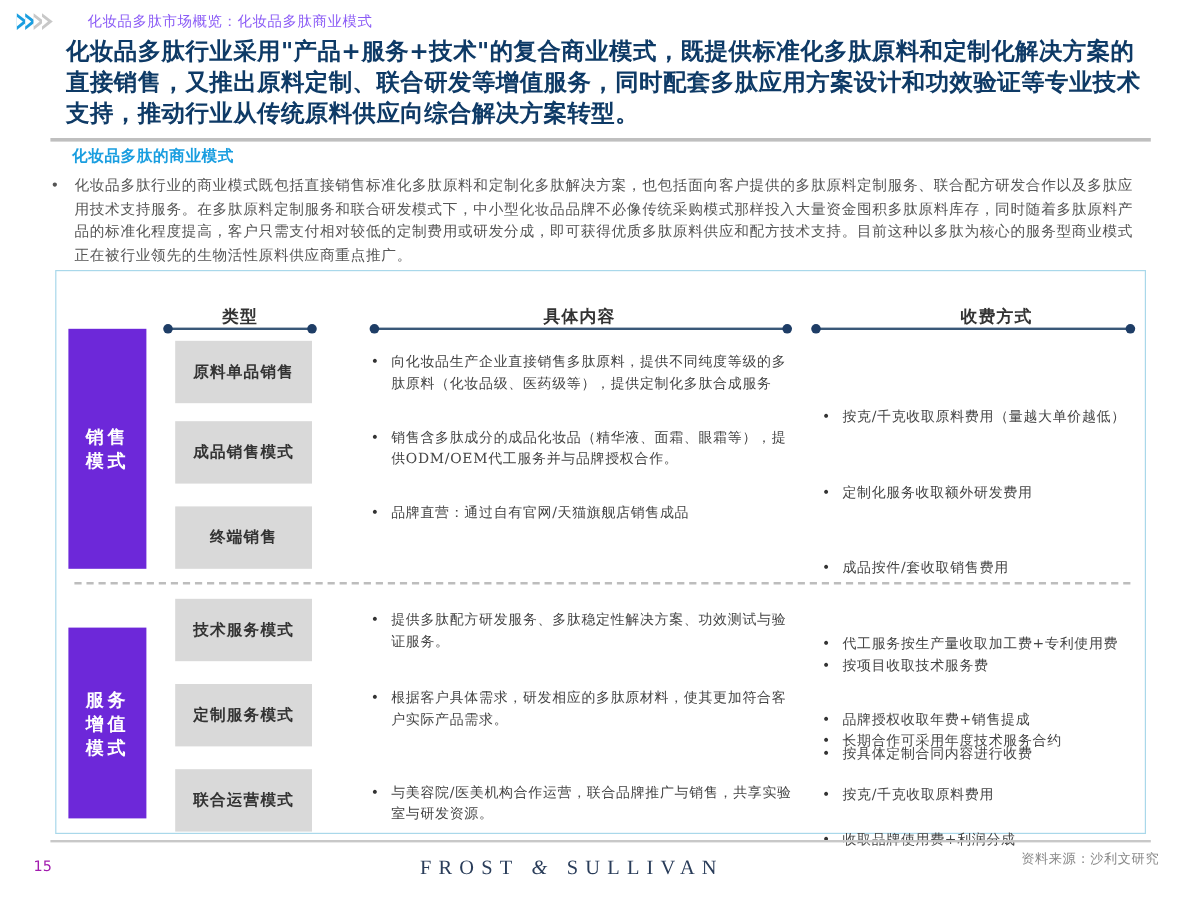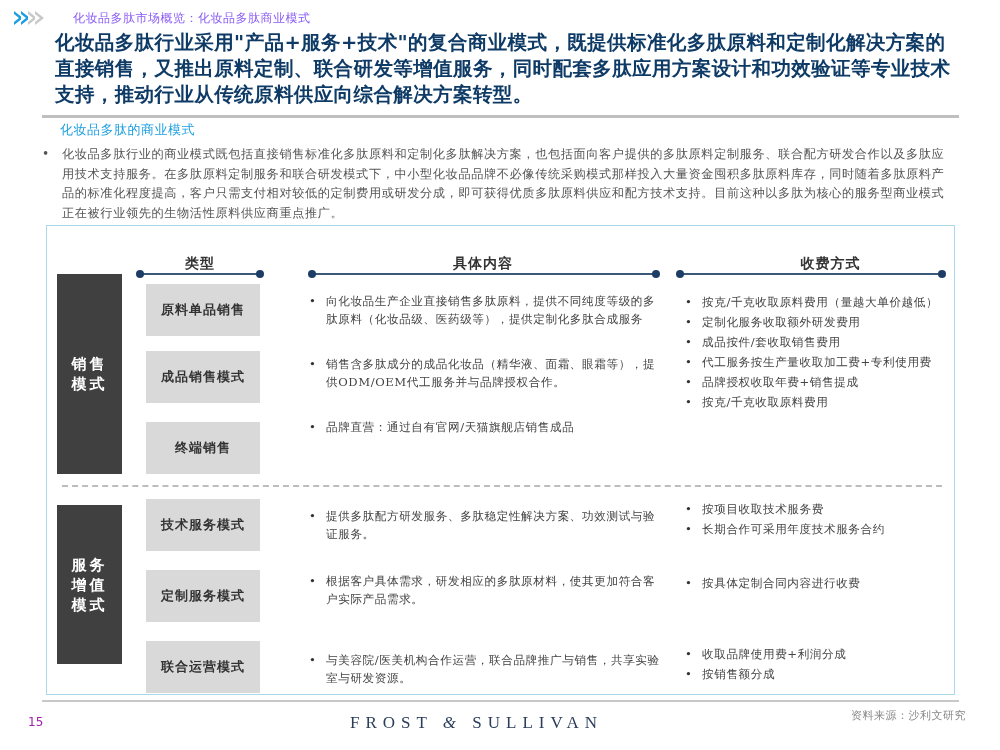--- a/index.html
+++ b/index.html
@@ -11,44 +11,44 @@
   .chev { display: flex; align-items: center; margin-right: 8px; }
   .chev span { display: inline-block; width: 0; height: 0; border-top: 7px solid transparent; border-bottom: 7px solid transparent; border-left: 9px solid #1a9ee0; margin-right: -2px; position: relative; }
   .chev span.g { border-left-color: #c8c8c8; }
   .chev span::after { content: ""; position: absolute; left: -9px; top: -4px; border-top: 4px solid transparent; border-bottom: 4px solid transparent; border-left: 5px solid #fff; }
   .breadcrumb-text { font-size: 12px; color: #8b5cf6; letter-spacing: 0.5px; margin-left: 23px; }
 
   
   .headline { position: absolute; left: 55px; top: 30px; width: 900px; font-size: 19.5px; line-height: 26px; font-weight: bold; color: #0e3a66; letter-spacing: 0.4px; font-family: "DejaVu Sans", "Liberation Sans", sans-serif; }
   .rule-top { position: absolute; left: 42px; top: 115px; width: 917px; height: 3px; background: #bfbfbf; }
 
-  .section-title { position: absolute; left: 60px; top: 121px; font-size: 13px; color: #1a9ee0; font-weight: normal; letter-spacing: 0.5px; }
+  .section-title { position: absolute; left: 60px; top: 121px; font-size: 13px; color: #1a9ee0; font-weight: bold; letter-spacing: 0.5px; }
 
   .intro { position: absolute; left: 40px; top: 145px; width: 905px; font-size: 12.2px; line-height: 19.5px; color: #555; display: flex; }
   .intro .dot { width: 22px; flex: none; text-align: left; padding-left: 2px; }
   .intro .txt { letter-spacing: 0.6px; }
 
   
   .frame { position: absolute; left: 46px; top: 225px; width: 909px; height: 470px; border: 1.5px solid #a9d8ea; }
 
-  .cat { position: absolute; left: 57px; width: 65px; background: #404040; color: #fff; display: flex; align-items: center; justify-content: center; font-size: 15px; font-weight: bold; line-height: 20px; text-align: center; letter-spacing: 3px; }
+  .cat { position: absolute; left: 57px; width: 65px; background: #6d28d9; color: #fff; display: flex; align-items: center; justify-content: center; font-size: 15px; font-weight: bold; line-height: 20px; text-align: center; letter-spacing: 3px; }
   .cat .lbl { width: 40px; word-break: break-all; }
 
   .type-box { position: absolute; left: 146px; width: 114px; height: 52px; background: #d9d9d9; display: flex; align-items: center; justify-content: center; font-size: 13px; font-weight: bold; color: #333; letter-spacing: 1px; }
 
   .col-head { position: absolute; font-size: 14px; font-weight: bold; color: #333; text-align: center; letter-spacing: 1px; }
   .col-line { position: absolute; height: 2px; background: #3a5878; }
   .col-line::before, .col-line::after { content: ""; position: absolute; top: -3px; width: 8px; height: 8px; border-radius: 50%; background: #1e3d66; }
   .col-line::before { left: -4px; }
   .col-line::after { right: -4px; }
 
   .blist { position: absolute; list-style: none; font-size: 11.6px; line-height: 18px; color: #444; }
   .blist li { position: relative; padding-left: 20px; letter-spacing: 0.6px; }
   .blist li::before { content: "•"; position: absolute; left: 3px; top: 0; color: #333; }
-  .blist.fee li { margin-bottom: 2px; }
+  .blist.fee li { margin-bottom: 2px; margin-top: 45px; }
 
   .dash { position: absolute; left: 62px; top: 485px; width: 880px; border-top: 2px dashed #bdbdbd; }
 
   .rule-bottom { position: absolute; left: 42px; top: 700px; width: 917px; height: 2px; background: #c8c8c8; }
   .page-num { position: absolute; left: 28px; top: 715px; font-size: 12px; color: #a21caf; font-family: "DejaVu Sans", "Liberation Sans", sans-serif; }
   .brand { position: absolute; left: 350px; top: 713px; font-size: 17px; letter-spacing: 6px; color: #2a3d5a; font-family: "Liberation Serif", "DejaVu Serif", serif; }
   .brand .amp { font-style: italic; color: #2a3d5a; }
   .source { position: absolute; right: 34px; top: 708px; font-size: 11px; color: #888; letter-spacing: 0.5px; }
 </style>
 </head>
@@ -107,21 +107,21 @@
   <li>按克/千克收取原料费用（量越大单价越低）</li>
   <li>定制化服务收取额外研发费用</li>
   <li>成品按件/套收取销售费用</li>
   <li>代工服务按生产量收取加工费+专利使用费</li>
   <li>品牌授权收取年费+销售提成</li>
   <li>按克/千克收取原料费用</li>
 </ul>
 
 <div class="dash"></div>
 
-<div class="cat" style="top:505px; height:159px;">
+<div class="cat" style="top:523px; height:159px;">
   <span class="lbl">服务增值模式</span>
 </div>
 
 <div class="type-box" style="top:499px;">技术服务模式</div>
 <div class="type-box" style="top:570px;">定制服务模式</div>
 <div class="type-box" style="top:641px;">联合运营模式</div>
 
 <ul class="blist" style="left:306px; top:507px; width:360px;">
   <li>提供多肽配方研发服务、多肽稳定性解决方案、功效测试与验证服务。</li>
 </ul>

